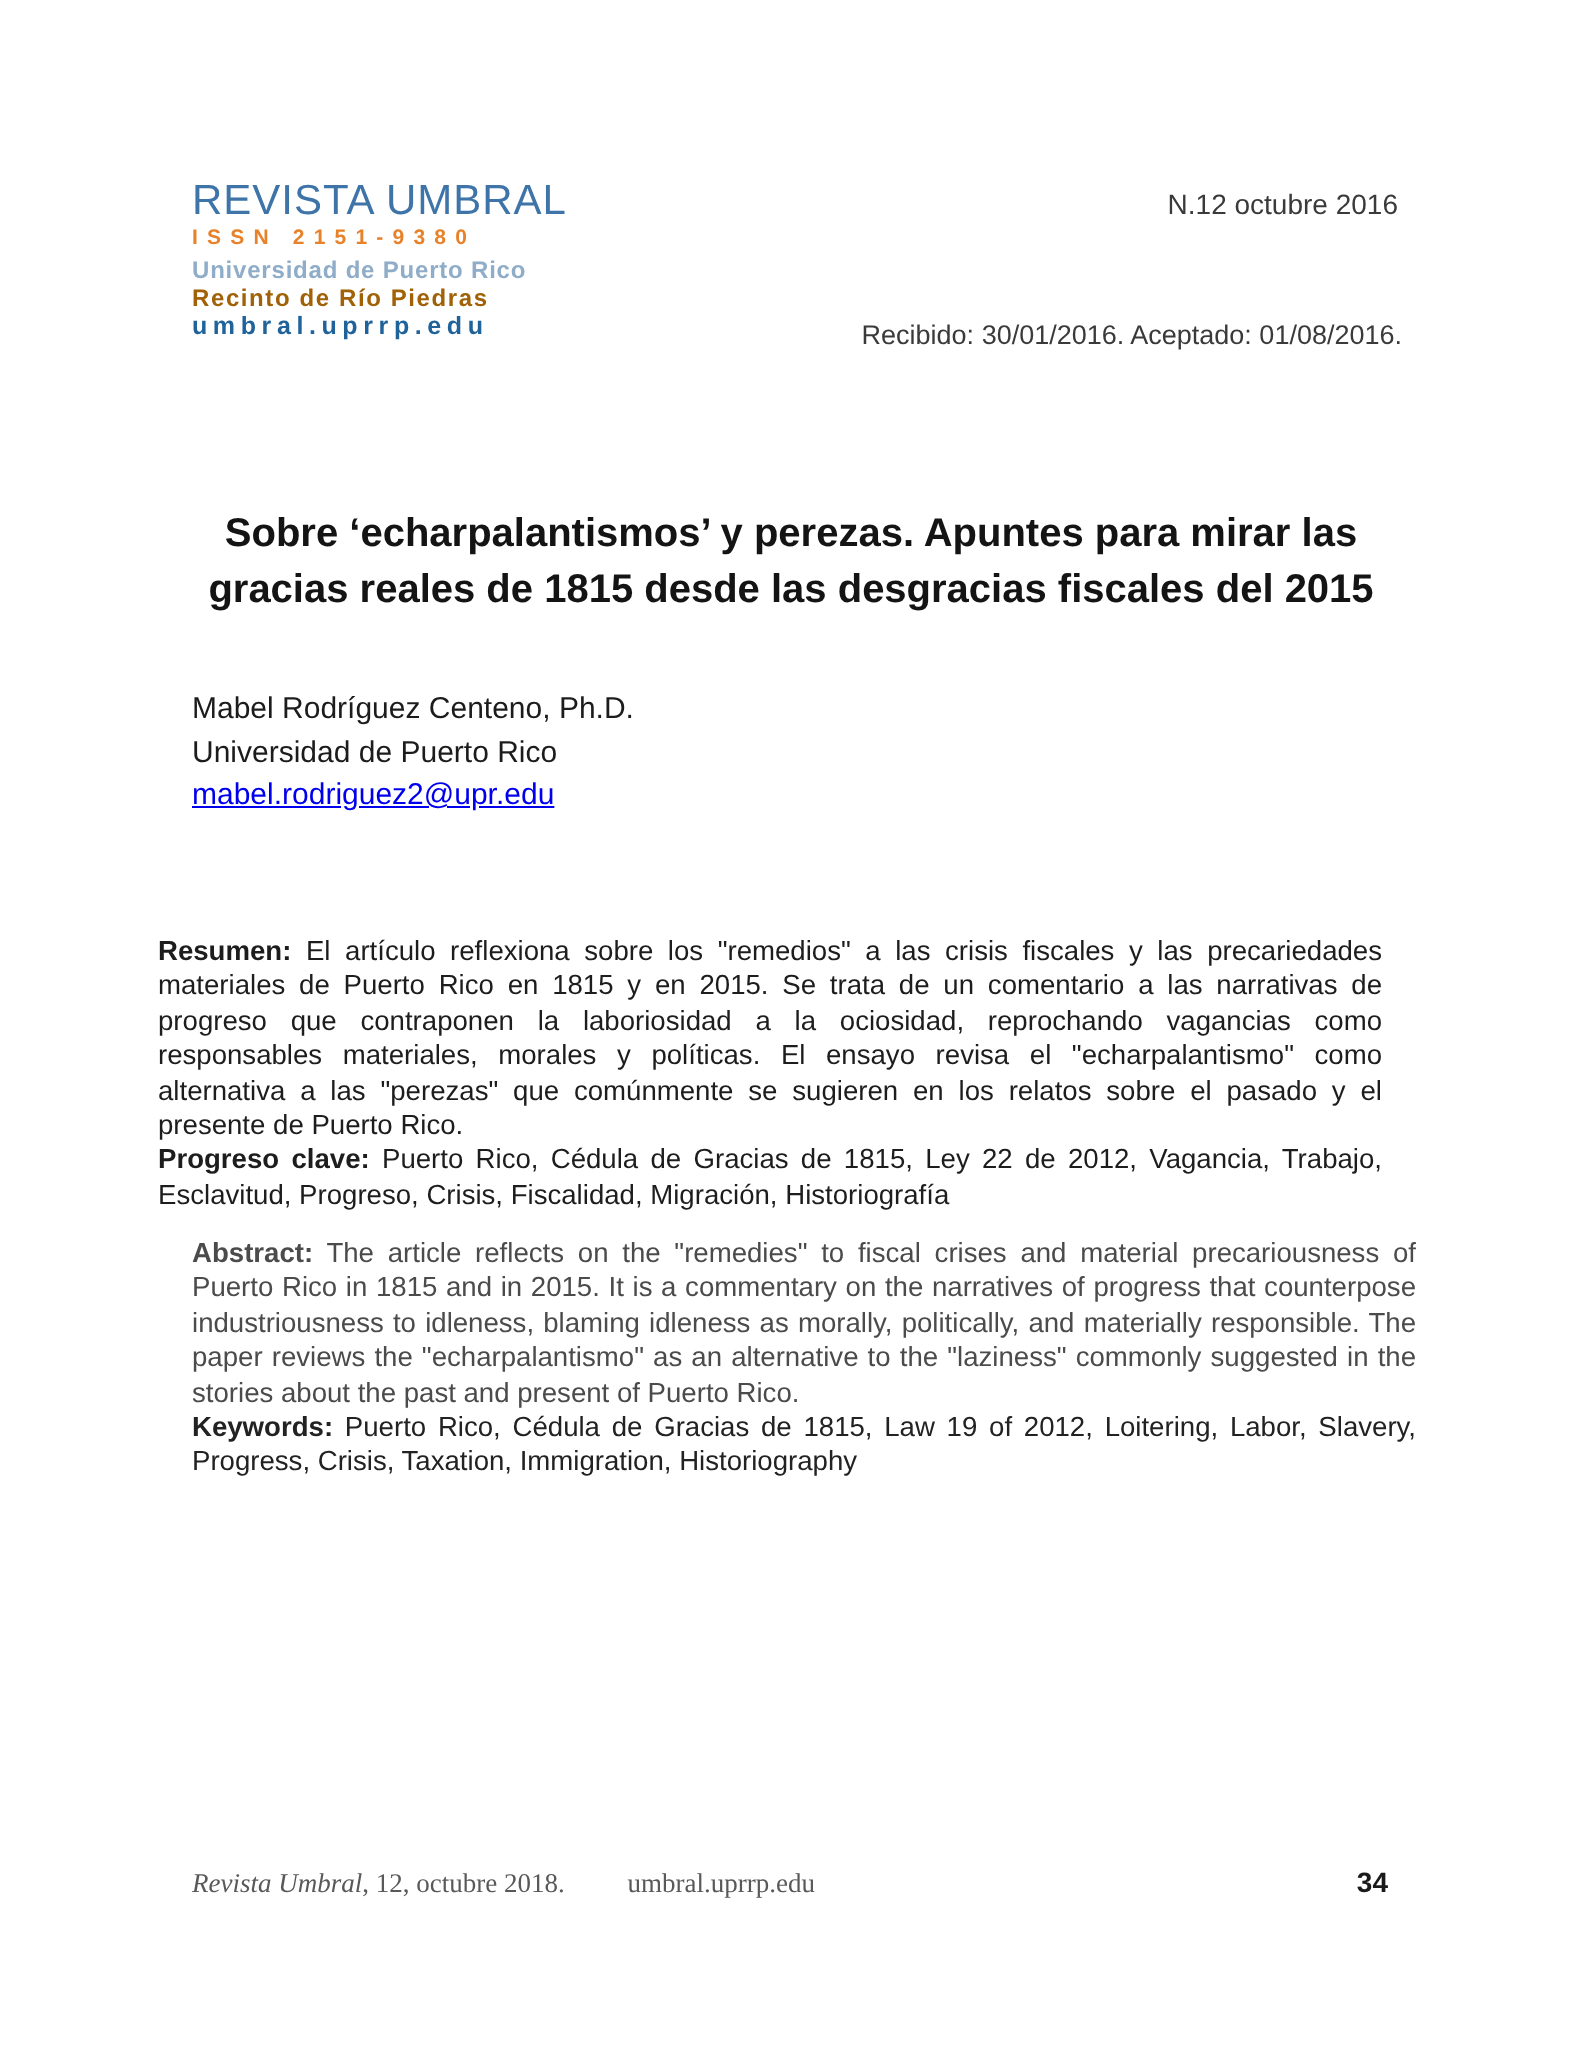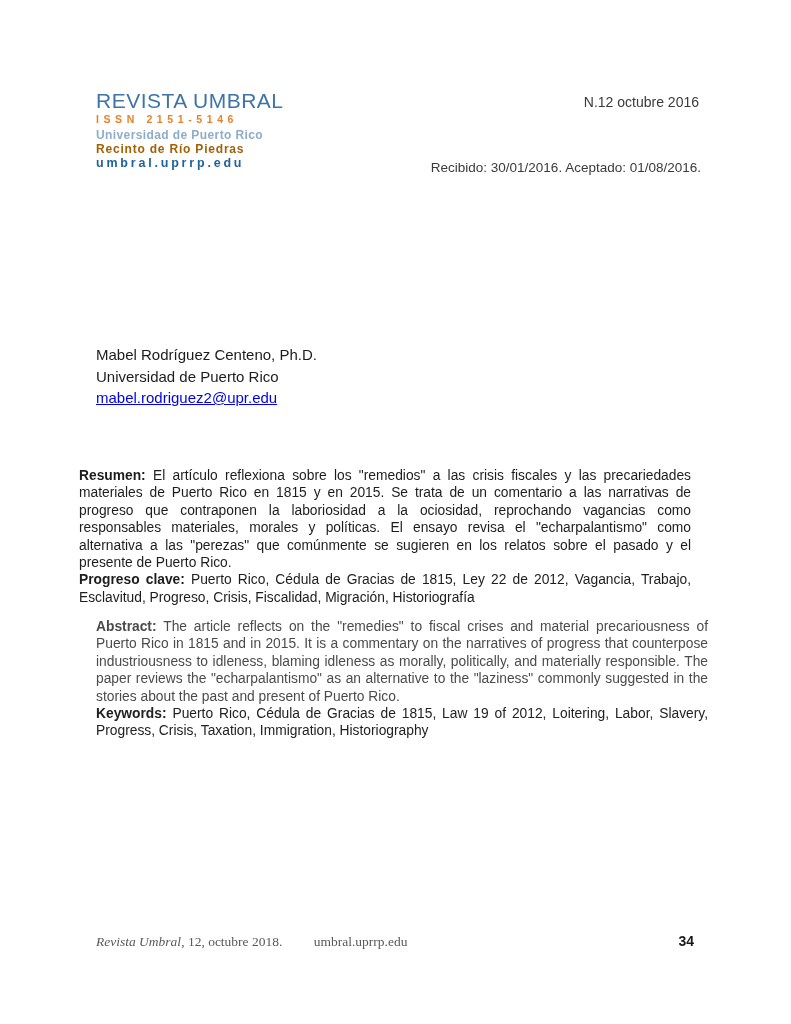--- a/index.html
+++ b/index.html
@@ -156,29 +156,30 @@
     color: #1a1a1a;
   }
 </style>
 </head>
 <body>
 
 <div class="page">
 
   <div class="logo">
     <div class="logo-title">REVISTA UMBRAL</div>
-    <div class="logo-issn">ISSN 2151-5146</div>
+    <div class="logo-issn">ISSN 2151-9380</div>
     <div class="logo-affiliation">Universidad de Puerto Rico</div>
     <div class="logo-campus">Recinto de Río Piedras</div>
     <div class="logo-url">umbral.uprrp.edu</div>
   </div>
 
   <div class="issue-line">N.12 octubre 2016</div>
   <div class="received-line">Recibido: 30/01/2016. Aceptado: 01/08/2016.</div>
 
+  <h1 class="article-title">Sobre ‘echarpalantismos’ y perezas. Apuntes para mirar las gracias reales de 1815 desde las desgracias fiscales del 2015</h1>
 
   <div class="author-block">
     <div>Mabel Rodríguez Centeno, Ph.D.</div>
     <div>Universidad de Puerto Rico</div>
     <div>
       <a class="author-email">mabel.rodriguez2@upr.edu</a>
     </div>
   </div>
 
   <div class="resumen-block">

